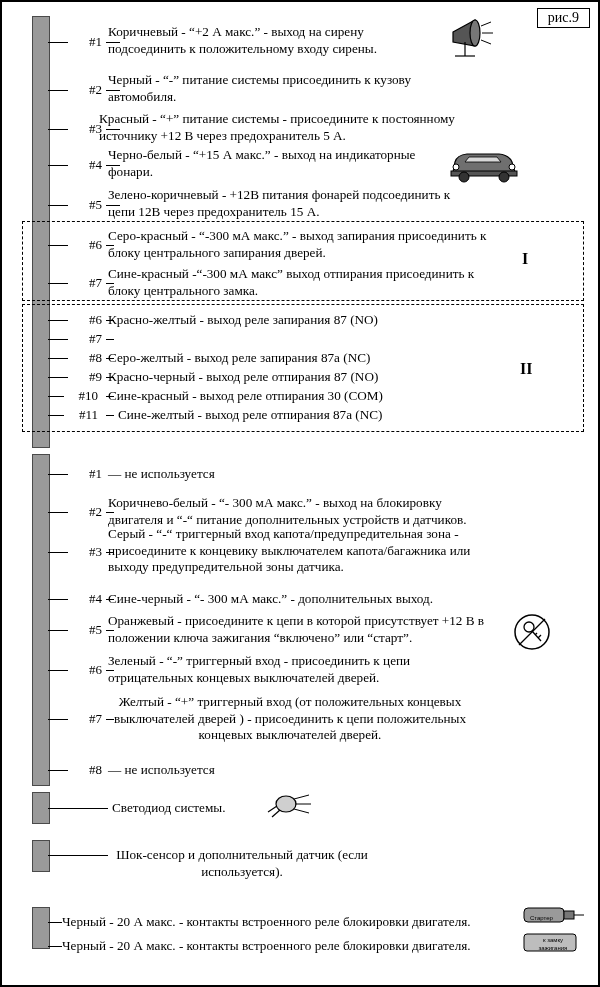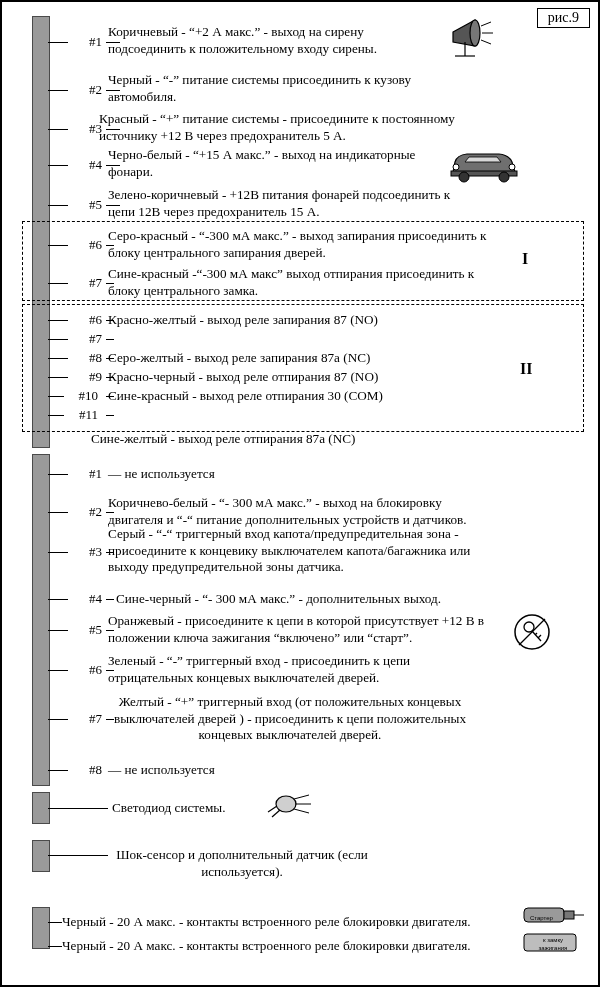--- a/index.html
+++ b/index.html
@@ -166,40 +166,40 @@
   <div class="row" style="left:106px;top:367px;width:400px;">Красно-черный - выход реле отпирания 87 (NO)</div>
 
   <div class="tick" style="left:46px;top:394px;width:16px;"></div>
   <div class="num" style="left:58px;top:386px;">#10</div>
   <div class="tick" style="left:104px;top:394px;width:8px;"></div>
   <div class="row" style="left:106px;top:386px;width:400px;">Сине-красный - выход реле отпирания 30 (COM)</div>
 
   <div class="tick" style="left:46px;top:413px;width:16px;"></div>
   <div class="num" style="left:58px;top:405px;">#11</div>
   <div class="tick" style="left:104px;top:413px;width:8px;"></div>
-  <div class="row" style="left:89px;top:405px;width:400px;margin-top:24px;">Сине-желтый - выход реле отпирания 87а (NC)</div>
+  <div class="row" style="left:116px;top:405px;width:400px;">Сине-желтый - выход реле отпирания 87а (NC)</div>
 
   <div class="tick" style="left:46px;top:472px;width:20px;"></div>
   <div class="num" style="left:62px;top:464px;">#1</div>
   <div class="row" style="left:106px;top:464px;width:300px;">— не используется</div>
 
   <div class="tick" style="left:46px;top:510px;width:20px;"></div>
   <div class="num" style="left:62px;top:502px;">#2</div>
   <div class="tick" style="left:104px;top:510px;width:8px;"></div>
   <div class="row" style="left:106px;top:493px;width:390px;">Коричнево-белый - “- 300 мА макс.” - выход на блокировку двигателя и “-“ питание дополнительных устройств и датчиков.</div>
 
   <div class="tick" style="left:46px;top:550px;width:20px;"></div>
   <div class="num" style="left:62px;top:542px;">#3</div>
   <div class="tick" style="left:104px;top:550px;width:8px;"></div>
   <div class="row" style="left:106px;top:524px;width:400px;">Серый - “-“ триггерный вход капота/предупредительная зона - присоедините к концевику выключателем капота/багажника или выходу предупредительной зоны датчика.</div>
 
   <div class="tick" style="left:46px;top:597px;width:20px;"></div>
   <div class="num" style="left:62px;top:589px;">#4</div>
   <div class="tick" style="left:104px;top:597px;width:8px;"></div>
-  <div class="row" style="left:114px;top:589px;width:400px;">Сине-черный - “- 300 мА макс.” - дополнительных выход.</div>
+  <div class="row" style="left:106px;top:589px;width:400px;">Сине-черный - “- 300 мА макс.” - дополнительных выход.</div>
 
   <div class="tick" style="left:46px;top:628px;width:20px;"></div>
   <div class="num" style="left:62px;top:620px;">#5</div>
   <div class="tick" style="left:104px;top:628px;width:8px;"></div>
   <div class="row" style="left:106px;top:611px;width:400px;">Оранжевый - присоедините к цепи в которой присутствует +12 В в положении ключа зажигания “включено” или “старт”.</div>
 
   <div class="icon" style="left:506px;top:608px;width:48px;height:44px;">
     <svg width="48" height="44" viewBox="0 0 48 44">
       <circle cx="24" cy="22" r="17" fill="none" stroke="#000" stroke-width="1.5"></circle>
       <circle cx="21" cy="17" r="5" fill="none" stroke="#000" stroke-width="1.3"></circle>

